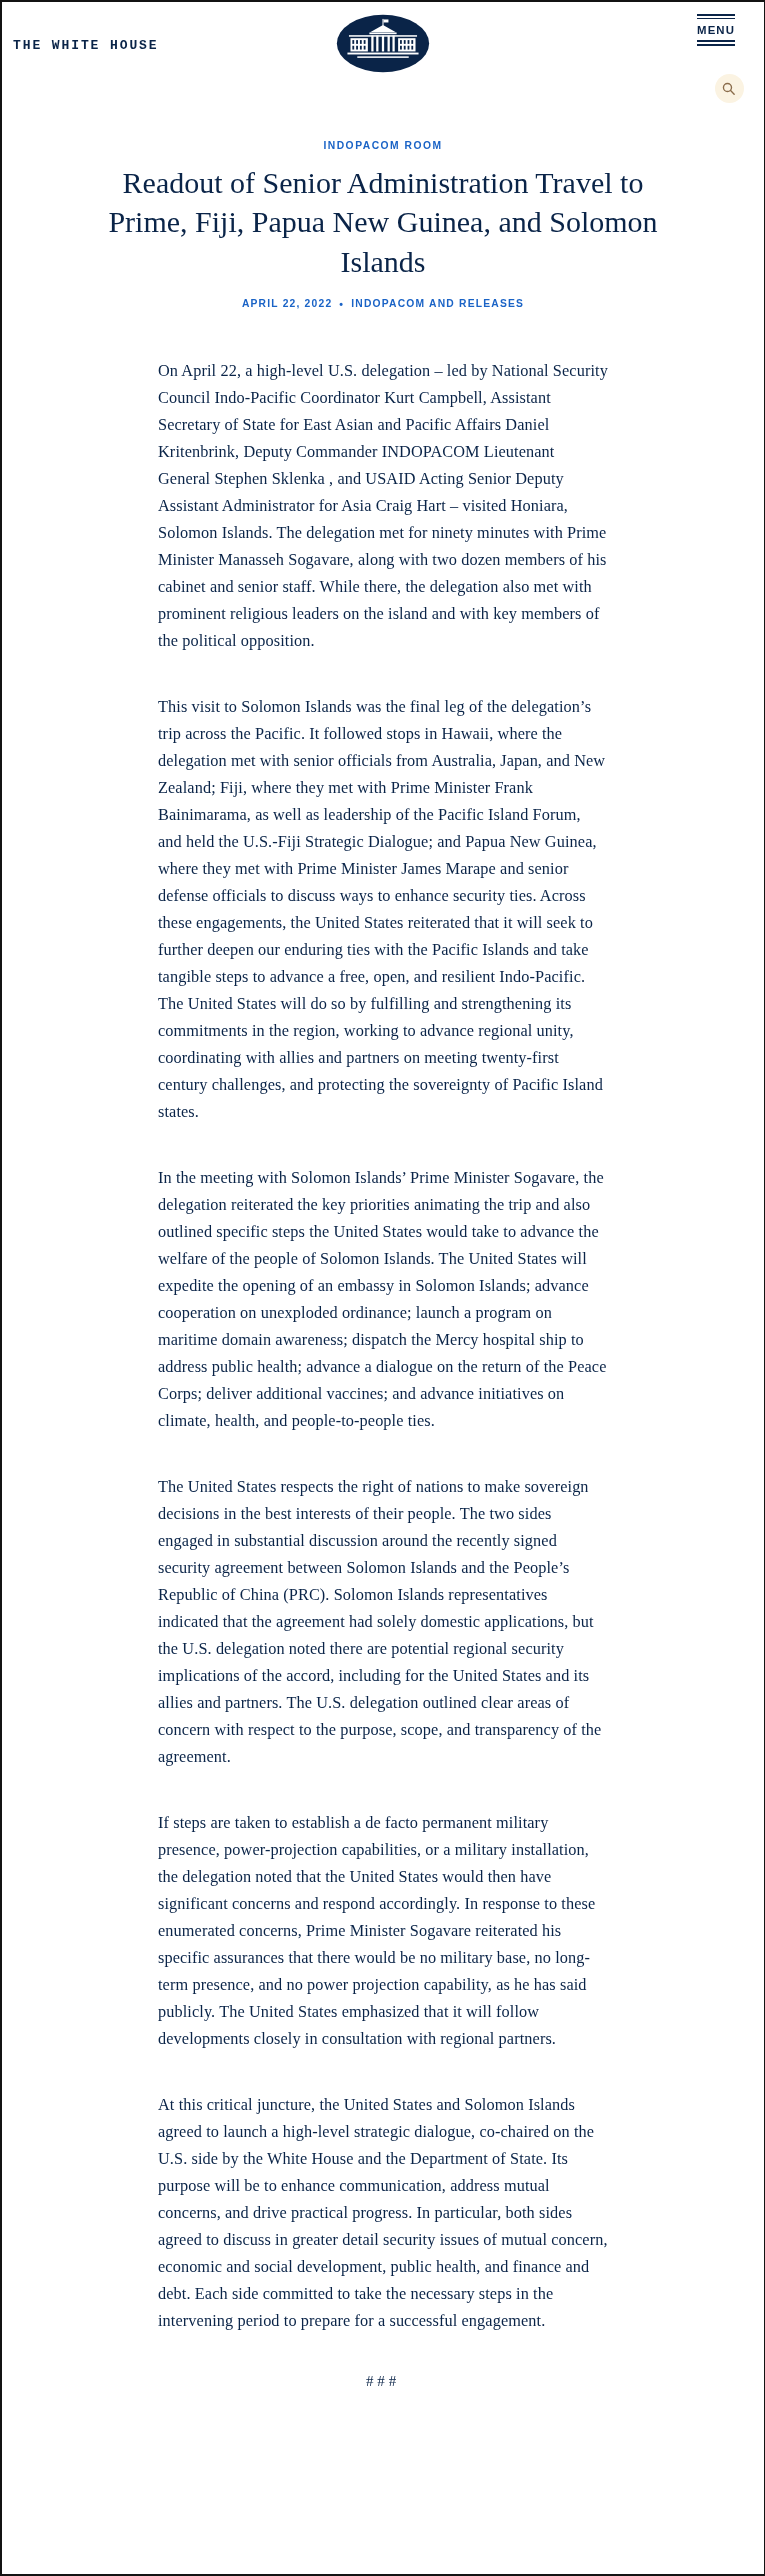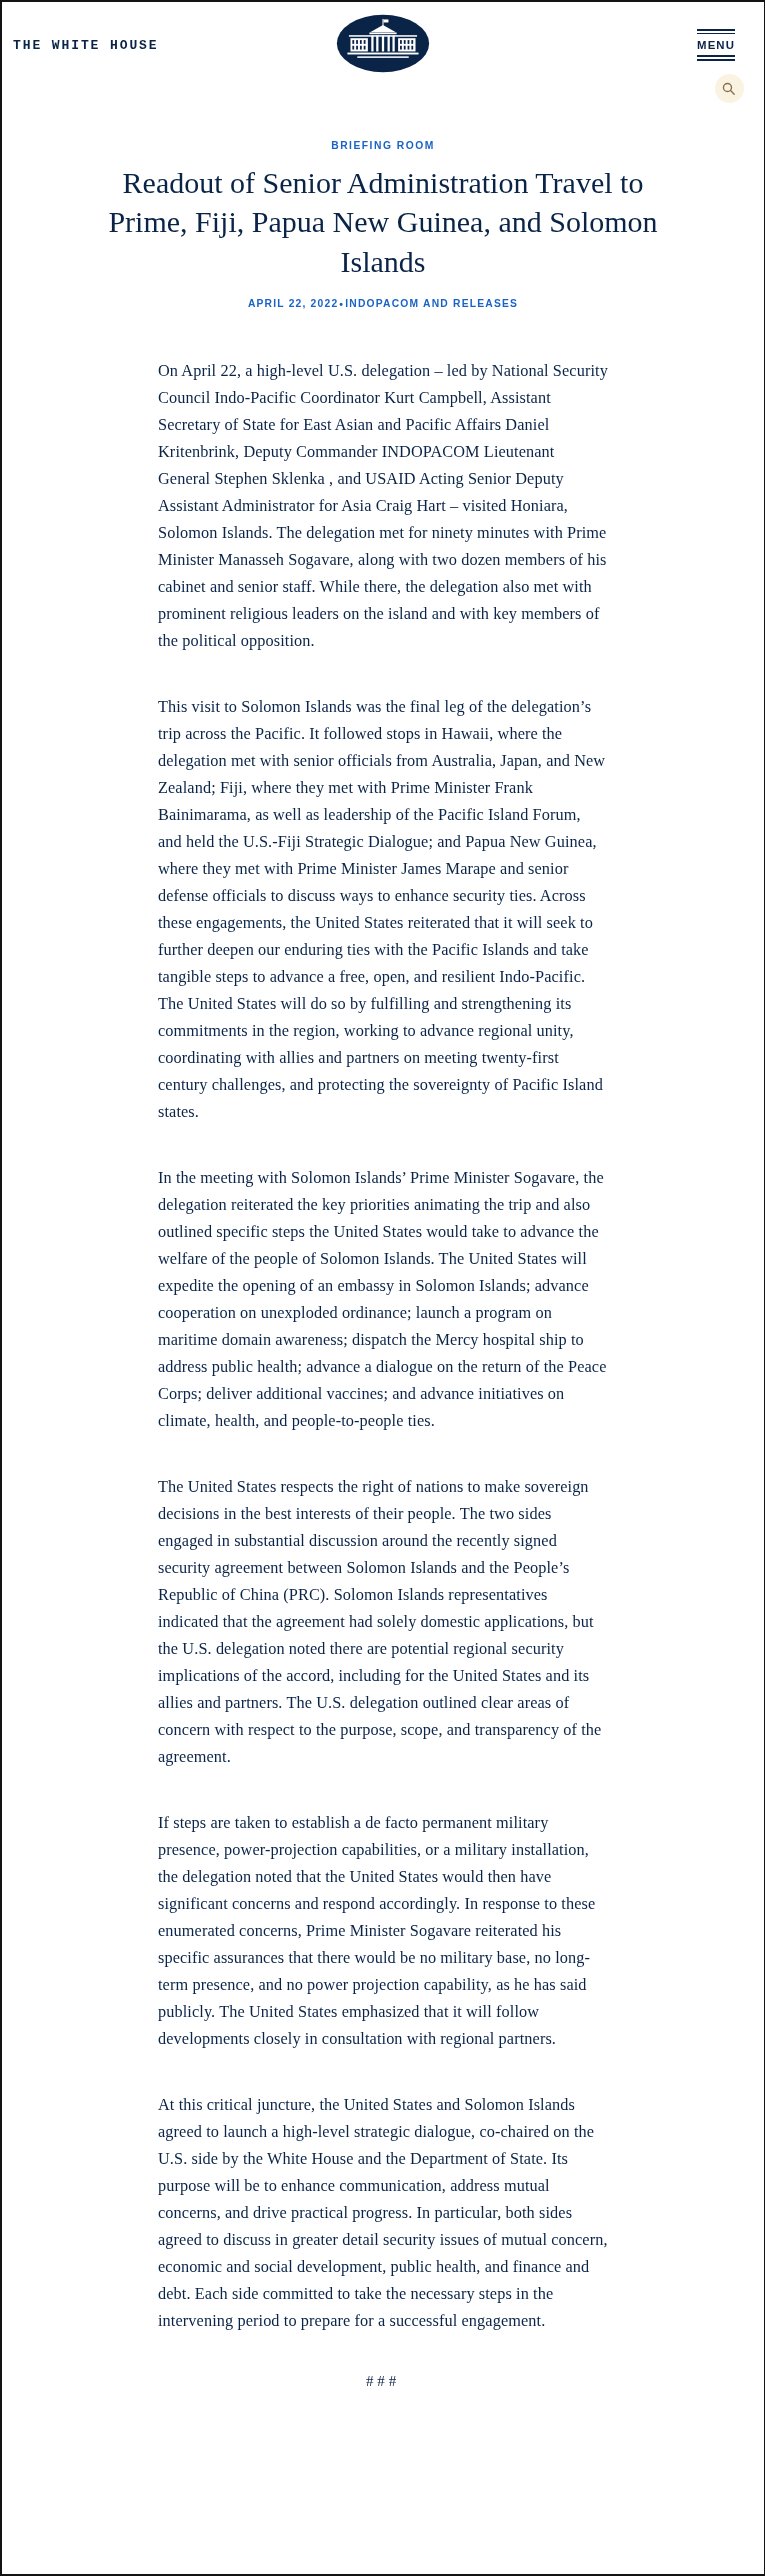--- a/index.html
+++ b/index.html
@@ -18,21 +18,21 @@
   
   .site-header{position:relative;height:114px;}
   .wordmark{
     position:absolute;left:11px;top:36px;
     font-family:Liberation Mono, monospace;
     font-weight:bold;font-size:13px;letter-spacing:1.9px;color:var(--navy);
     cursor:pointer;white-space:nowrap;
   }
   .seal{position:absolute;left:50%;top:12px;transform:translateX(-50%);cursor:pointer;line-height:0;}
   .menu-button{
-    position:absolute;right:29px;top:27px;width:38px;text-align:right;cursor:pointer;
+    position:absolute;right:29px;top:12px;width:38px;text-align:right;cursor:pointer;
   }
   .dbl-line{height:5.3px;position:relative;}
   .dbl-line::before,.dbl-line::after{
     content:"";position:absolute;left:0;right:0;height:1.5px;background:var(--navy);
   }
   .dbl-line::before{top:0;}
   .dbl-line::after{bottom:0;}
   .menu-label{
     display:block;margin:4.6px 0;
     font-family:"Liberation Sans","DejaVu Sans",sans-serif;
@@ -48,21 +48,21 @@
     text-align:center;margin-top:23.5px;
     font-family:"Liberation Sans","DejaVu Sans",sans-serif;
     font-weight:bold;font-size:10.3px;letter-spacing:1.5px;color:var(--blue);
     cursor:pointer;
   }
   .page-title{
     max-width:600px;margin:12px auto 0;text-align:center;
     font-weight:normal;font-size:30px;line-height:1.32;color:var(--navy);
   }
   .meta-row{
-    display:flex;justify-content:center;align-items:center;gap:1px;margin-top:16.7px;
+    display:flex;justify-content:center;align-items:center;gap:7px;margin-top:16.7px;
     font-family:"Liberation Sans","DejaVu Sans",sans-serif;
     font-weight:bold;font-size:10.3px;letter-spacing:1.2px;color:var(--blue);
   }
   .meta-dot{font-size:10.6px;}
   .meta-category{cursor:pointer;}
   .article-body{width:450px;margin:47px auto 16px;}
   .body-paragraph{
     margin:0 0 39px 0;font-size:16.3px;line-height:27px;color:var(--navy);
     letter-spacing:0.1px;
   }
@@ -129,21 +129,21 @@
       <svg width="13.7" height="13.7" viewBox="0 0 18 18" aria-hidden="true">
         <circle cx="7.2" cy="7.2" r="5.3" fill="none" stroke="#8A6C4B" stroke-width="1.8"></circle>
         <line x1="11.3" y1="11.3" x2="16" y2="16" stroke="#8A6C4B" stroke-width="1.8" stroke-linecap="round"></line>
       </svg>
     </button>
 
   </header>
 
   <main>
 
-    <div class="eyebrow">BRIEFING ROOM</div>
+    <div class="eyebrow">INDOPACOM ROOM</div>
 
     <h1 class="page-title">Readout of Senior Administration Travel to Prime, Fiji, Papua New Guinea, and Solomon Islands</h1>
 
     <div class="meta-row">
       <span>APRIL 22, 2022</span>
       <span class="meta-dot">•</span>
       <span class="meta-category">INDOPACOM AND RELEASES</span>
     </div>
 
     <div class="article-body">

